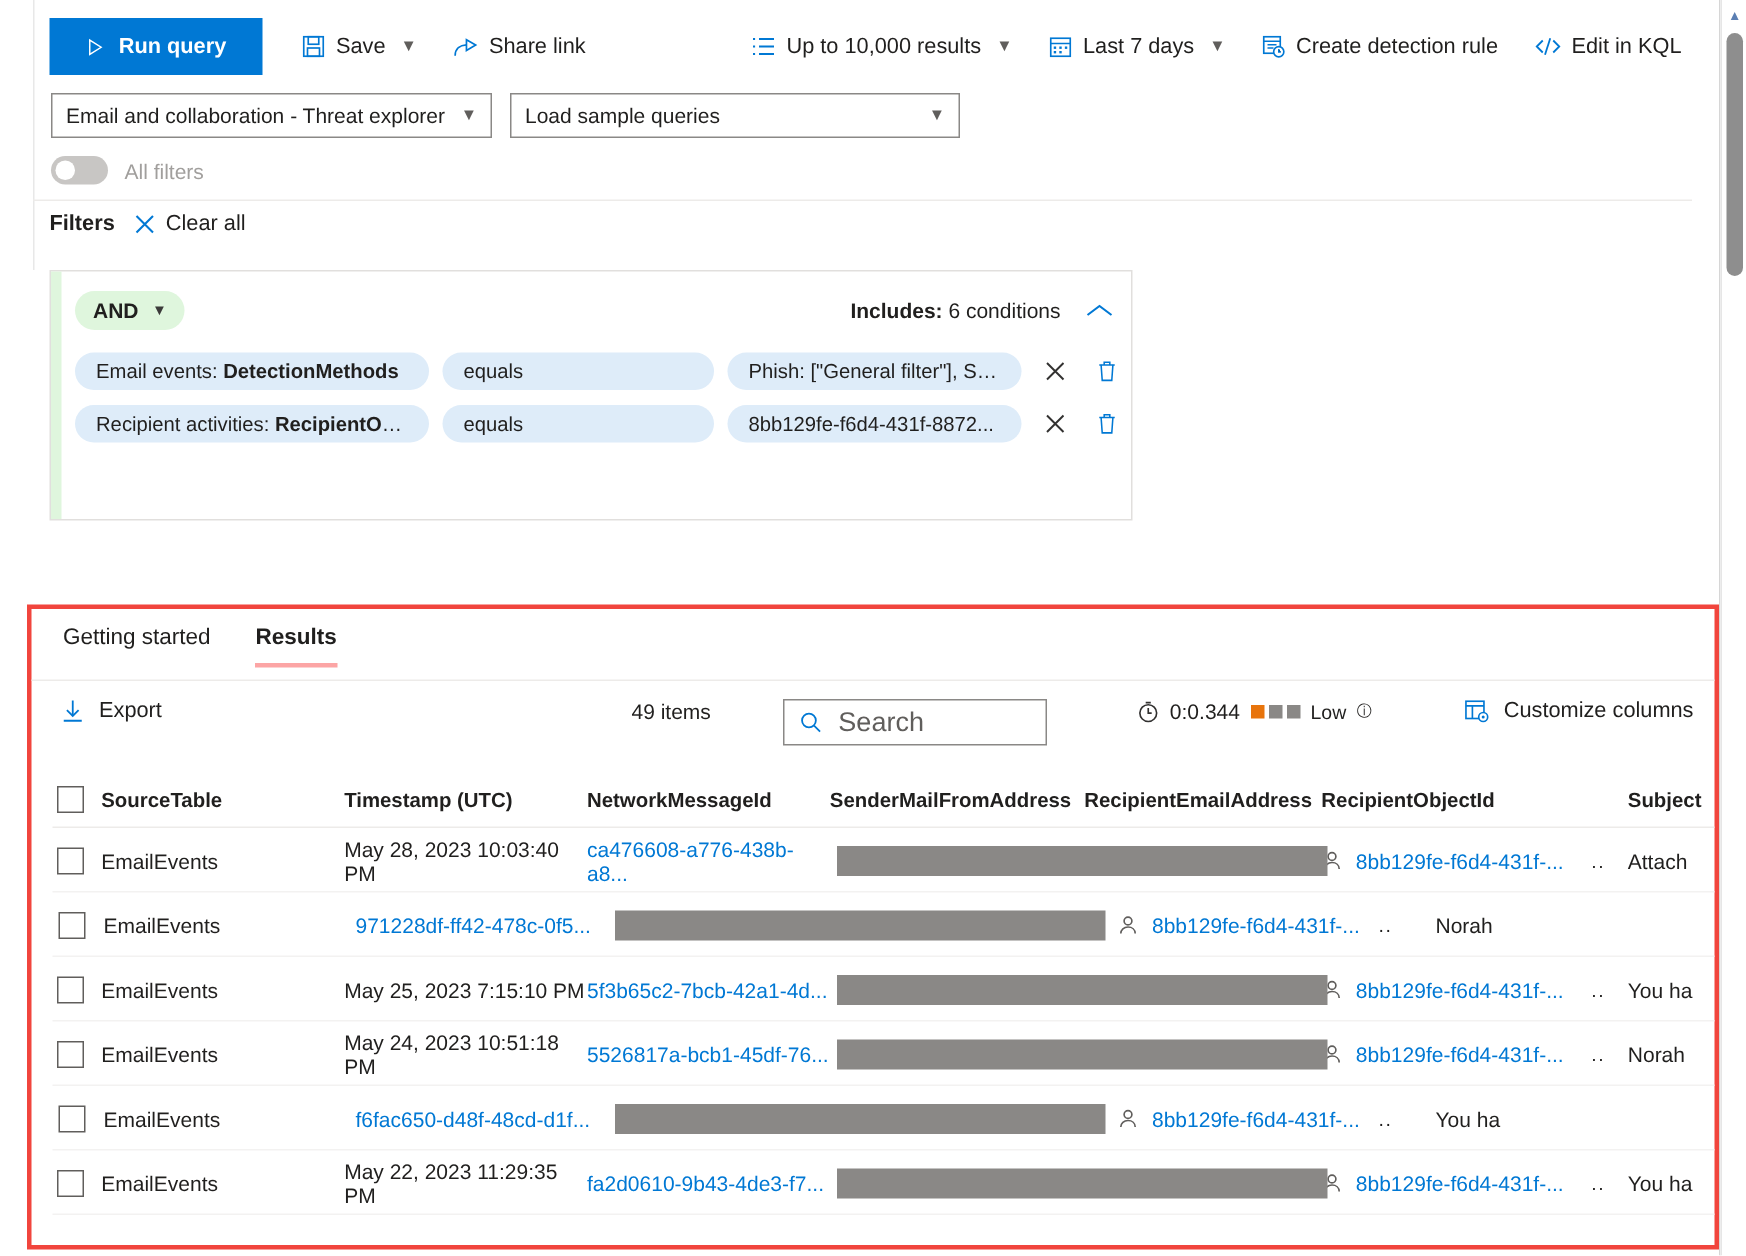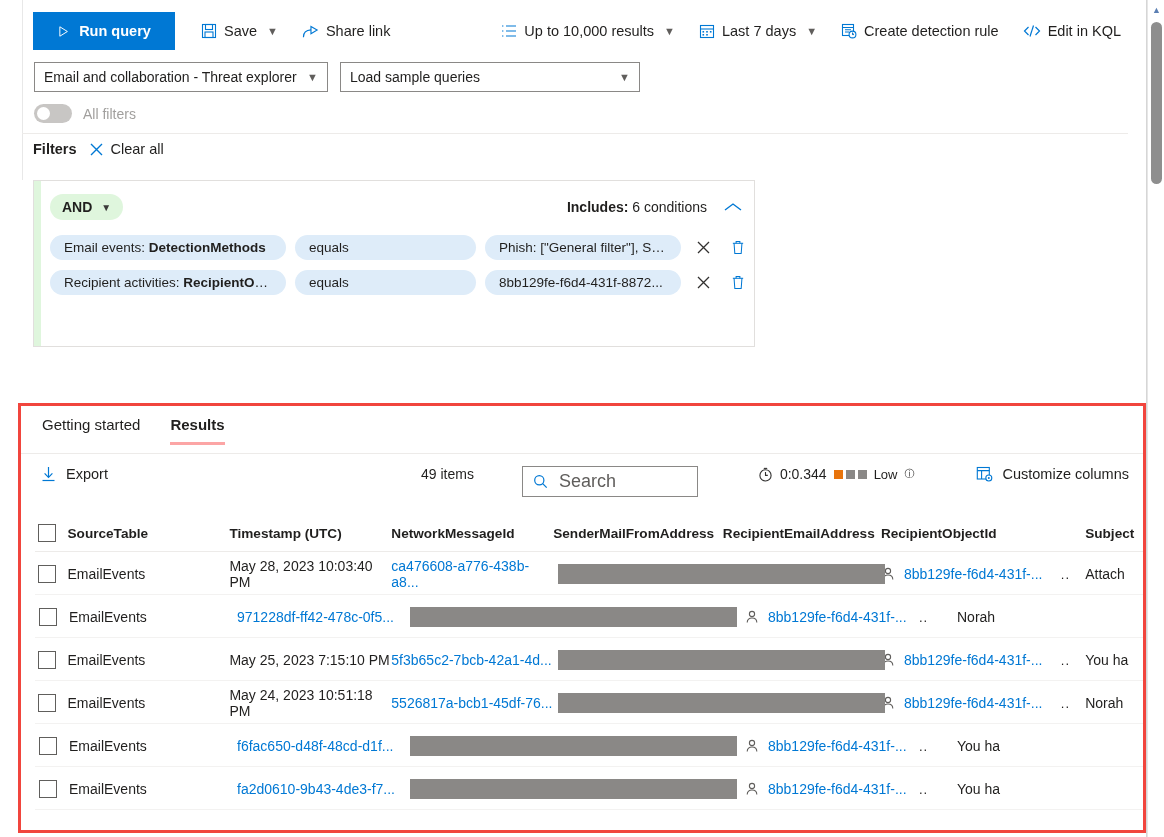--- a/index.html
+++ b/index.html
@@ -582,20 +582,21 @@
               </span>
               <span>8bb129fe-f6d4-431f-...</span>
             </div>
             <div class="c-subj">You ha</div>
           </div>
           <div class="trow data">
             <div class="cb-cell">
               <div class="cb"></div>
             </div>
             <div class="c-src">EmailEvents</div>
+            <div class="c-ts">May 22, 2023 11:29:35 PM</div>
             <div class="c-nmid">fa2d0610-9b43-4de3-f7...</div>
             <div class="c-sender">
               <span class="redact a"></span>
             </div>
             <div class="c-recip">
               <span class="dots">..</span>
             </div>
             <div class="c-robj">
               <span class="ico">
                 <svg width="14" height="14" viewBox="0 0 14 14">

